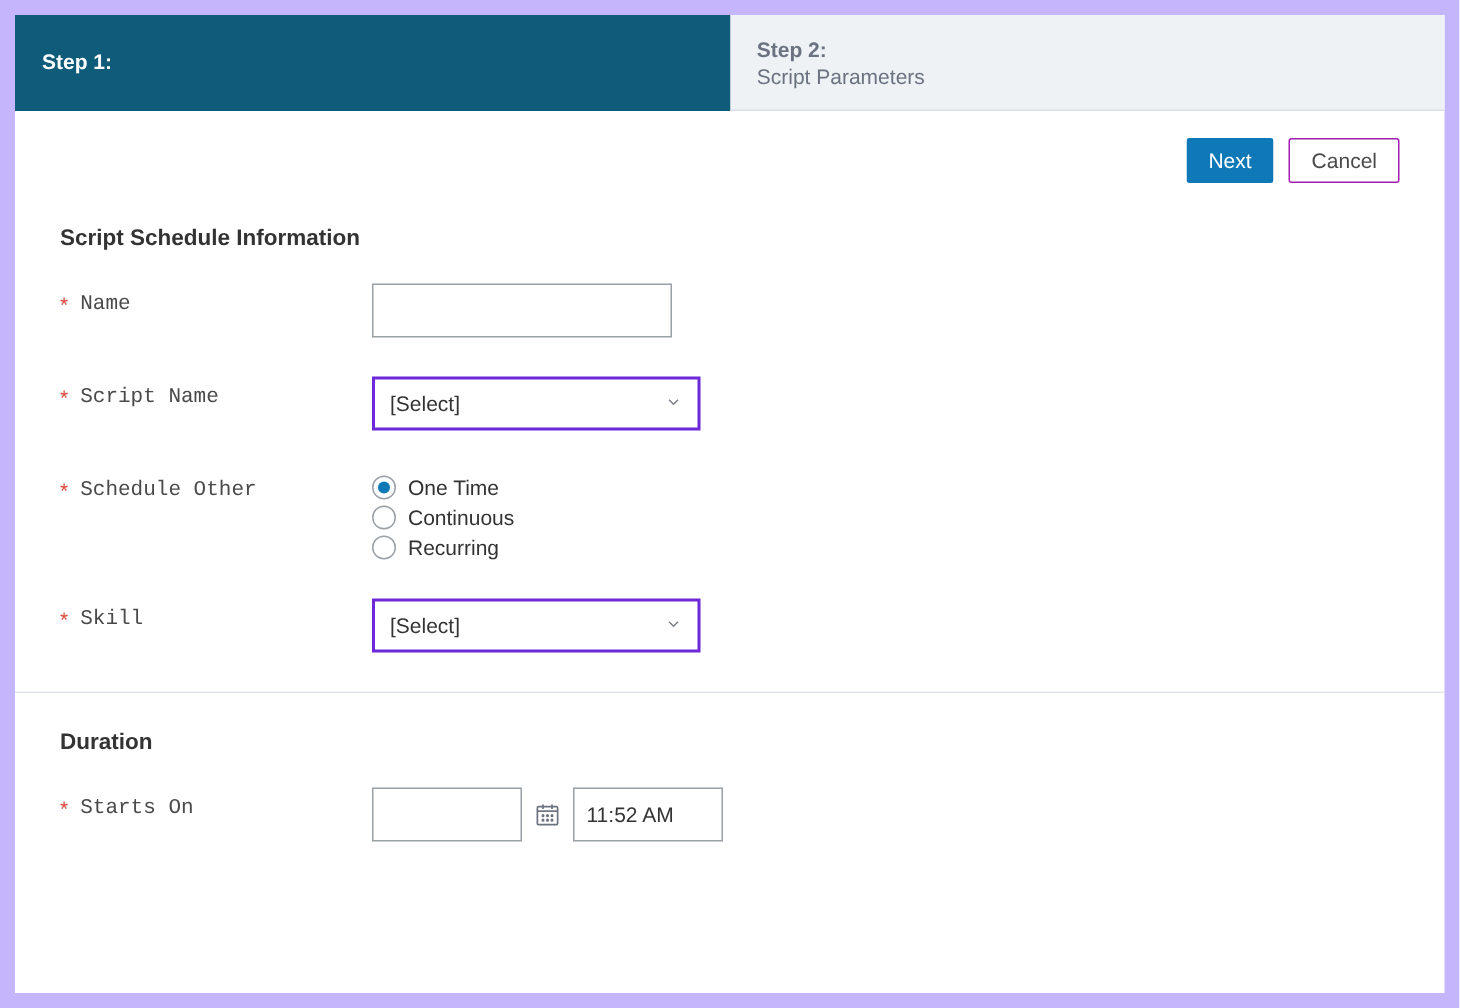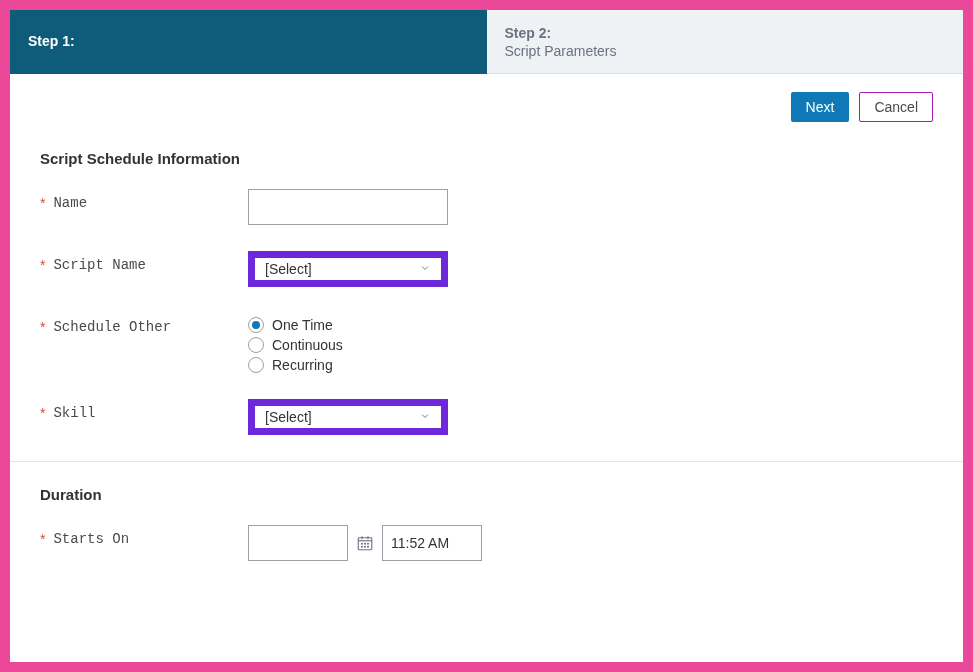--- a/index.html
+++ b/index.html
@@ -1,20 +1,20 @@
 <!DOCTYPE html>
 <html><head>
 <meta charset="utf-8">
 <style>
   * { box-sizing: border-box; margin: 0; padding: 0; }
   html, body { width: 973px; height: 672px; font-family: -apple-system, BlinkMacSystemFont, "Segoe UI", Arial, sans-serif; }
   .outer {
     width: 973px;
     height: 672px;
-    background: #ec4899;
+    background: #c4b5fd;
     padding: 10px;
   }
   .panel {
     width: 100%;
     height: 100%;
     background: #fff;
     display: flex;
     flex-direction: column;
   }
   .steps {
@@ -104,23 +104,23 @@
   }
   .text-input {
     width: 200px;
     height: 36px;
     border: 1px solid #9aa0a6;
     padding: 4px 10px;
     font-size: 14px;
     background: #fff;
   }
   .select-input {
-    width: 200px;
+    width: 219px;
     height: 36px;
-    border: 7px solid #6d28d9;
+    border: 2px solid #6d28d9;
     padding: 4px 10px;
     font-size: 14px;
     background: #fff;
     display: flex;
     align-items: center;
     justify-content: space-between;
     cursor: pointer;
     color: #333;
   }
   .chev {

